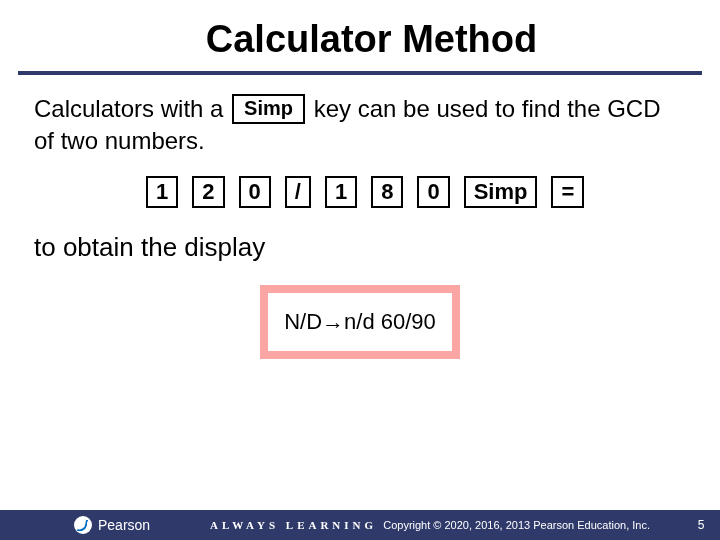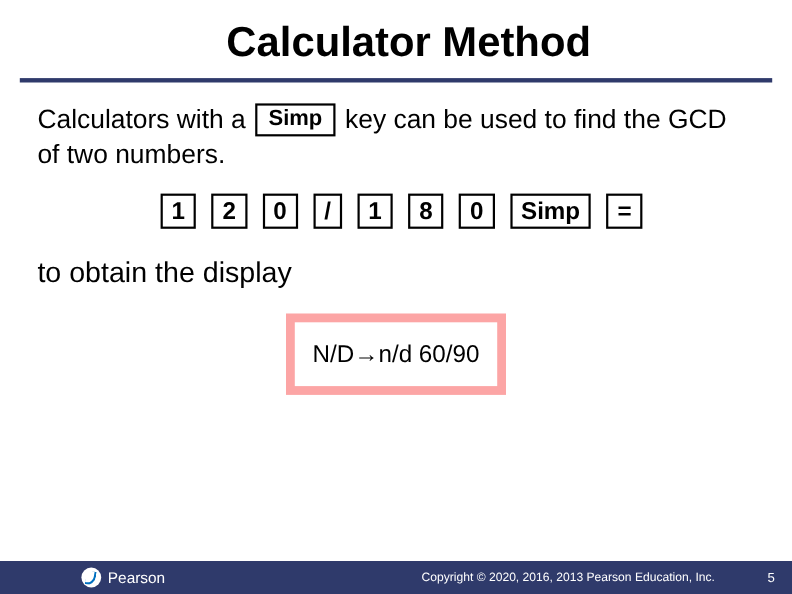--- a/index.html
+++ b/index.html
@@ -165,15 +165,16 @@
   <div class="display-row">
     <span class="display-box">N/D→n/d 60/90</span>
   </div>
 </div>
 
 <div class="footer">
   <div class="logo-wrap">
     <span class="logo-circle"></span>
     <span class="brand">Pearson</span>
   </div>
+  <span class="tagline">ALWAYS LEARNING</span>
   <span class="copyright">Copyright © 2020, 2016, 2013 Pearson Education, Inc.</span>
   <span class="pagenum">5</span>
 </div>
 
 </body></html>

